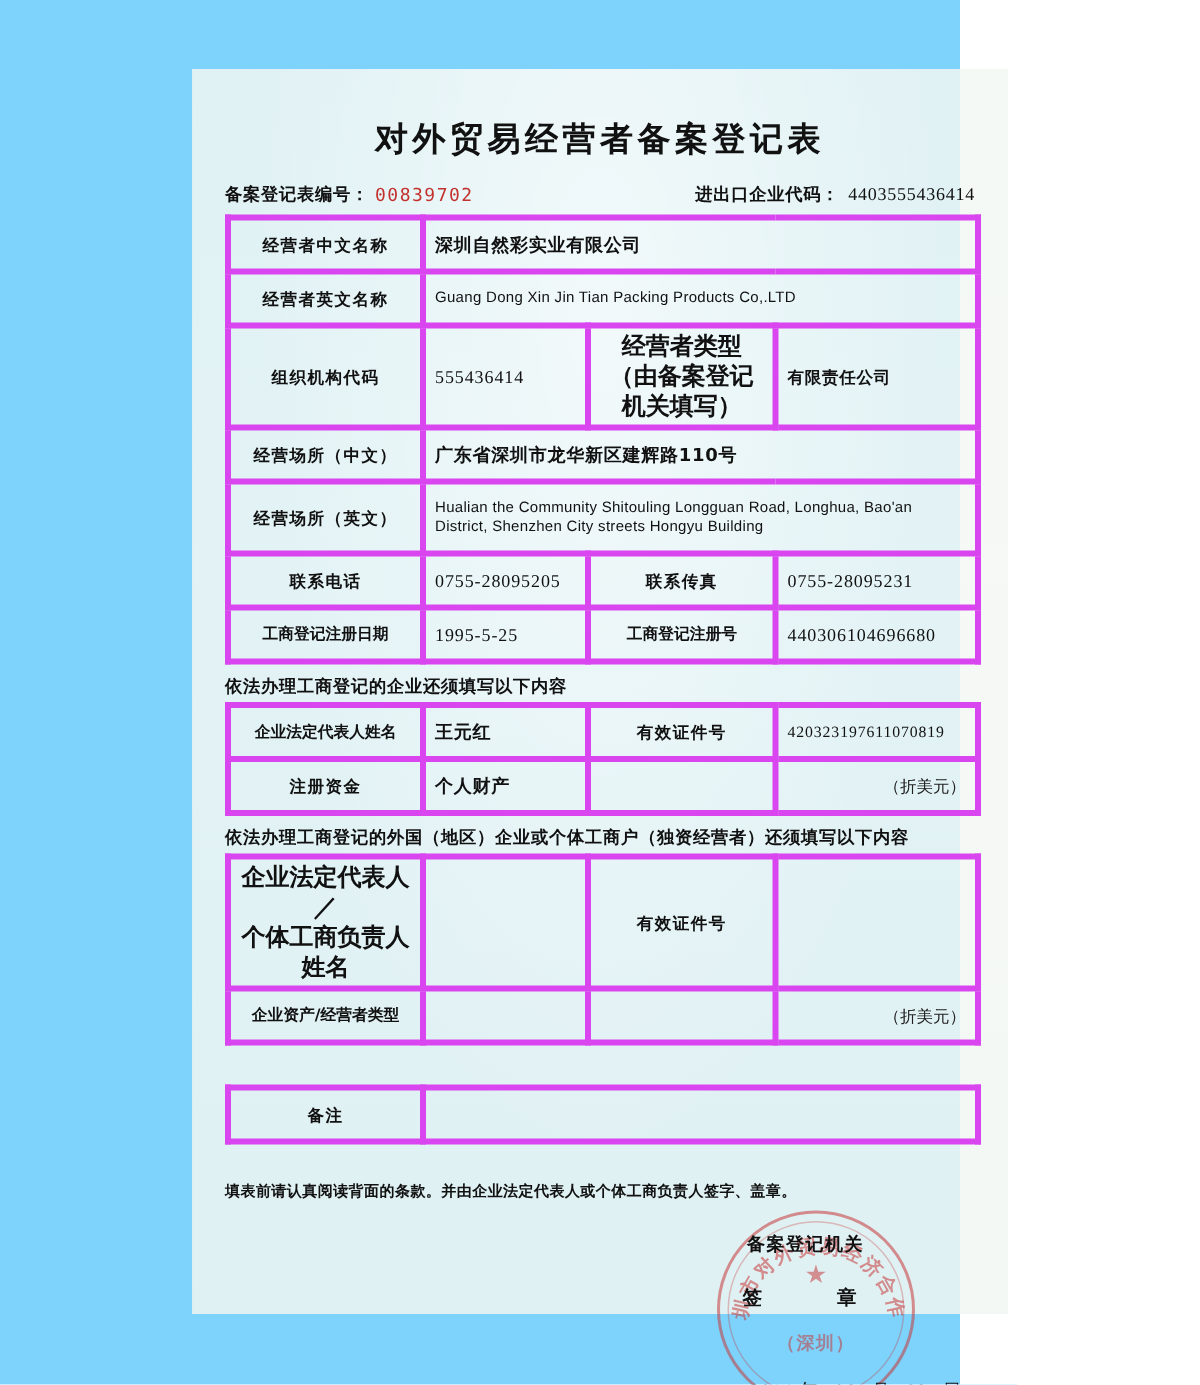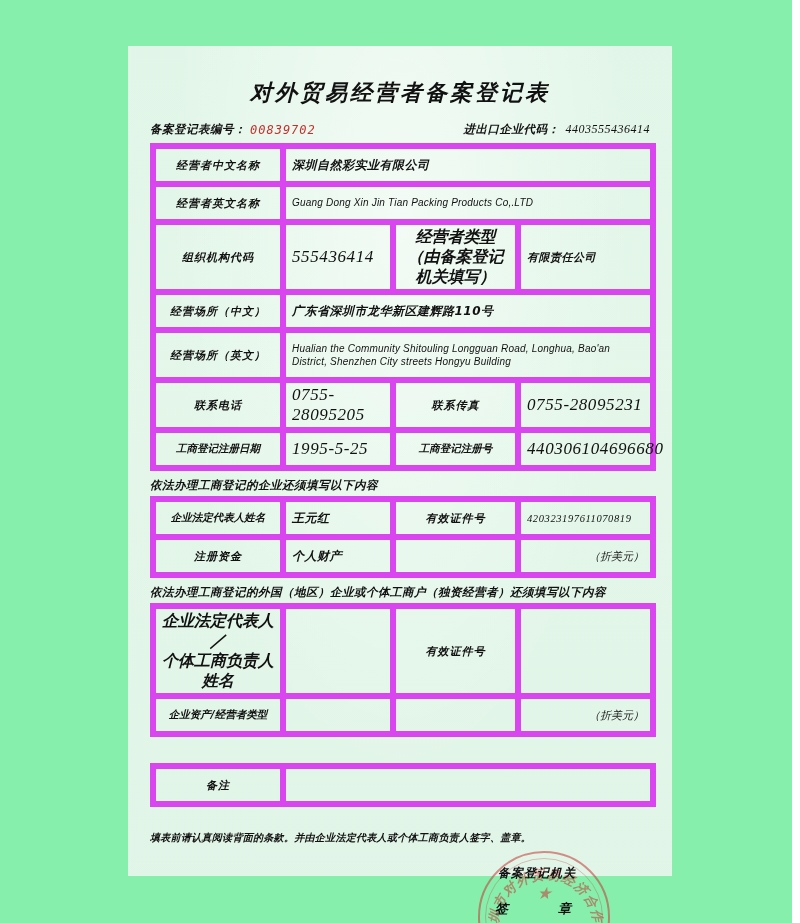--- a/index.html
+++ b/index.html
@@ -11,24 +11,23 @@
     width: 800px;
     height: 923px;
     font-family: "Liberation Sans", sans-serif;
     color: #1a1a1a;
     position: relative;
     overflow: hidden;
   }
   .page {
     position: absolute;
     left: 0; top: 0;
-    width: 792px;
+    width: 640px;
     height: 923px;
-    background: #86efac;
-    font-style: italic;
+    background: #7dd3fc;
   }
   
   .paper-tint {
     position: absolute;
     left: 128px; top: 46px;
     width: 544px; height: 830px;
     background: linear-gradient(180deg, #f2f7f3 0%, #f4f8f4 40%, #f1f6f2 100%);
     opacity: .85;
   }
   .paper-tint2 {
@@ -86,21 +85,21 @@
     font-size: 12px;
     letter-spacing: .5px;
   }
 
   table.grid {
     border-collapse: collapse;
     width: 100%;
     table-layout: fixed;
   }
   table.grid td {
-    border: 6px solid #d946ef;
+    border: 4px solid #d946ef;
     height: 28px;
     padding: 2px 6px;
     font-size: 11px;
     vertical-align: middle;
   }
   td.label {
     text-align: center;
     font-family: "DejaVu Sans", sans-serif;
     font-size: 11.5px;
     font-weight: bold;
@@ -126,21 +125,21 @@
     letter-spacing: .5px;
   }
   td.value.en {
     font-family: "Liberation Sans", sans-serif;
     font-size: 10px;
     line-height: 1.35;
     letter-spacing: .2px;
   }
   td.value.mono {
     font-family: "Liberation Serif", serif;
-    font-size: 17px;
+    font-size: 12px;
     letter-spacing: .6px;
   }
   td.right-note {
     text-align: right;
     font-family: "DejaVu Sans", sans-serif;
     font-size: 10px;
     color: #222;
     padding-right: 8px;
   }
   .sec-note {

